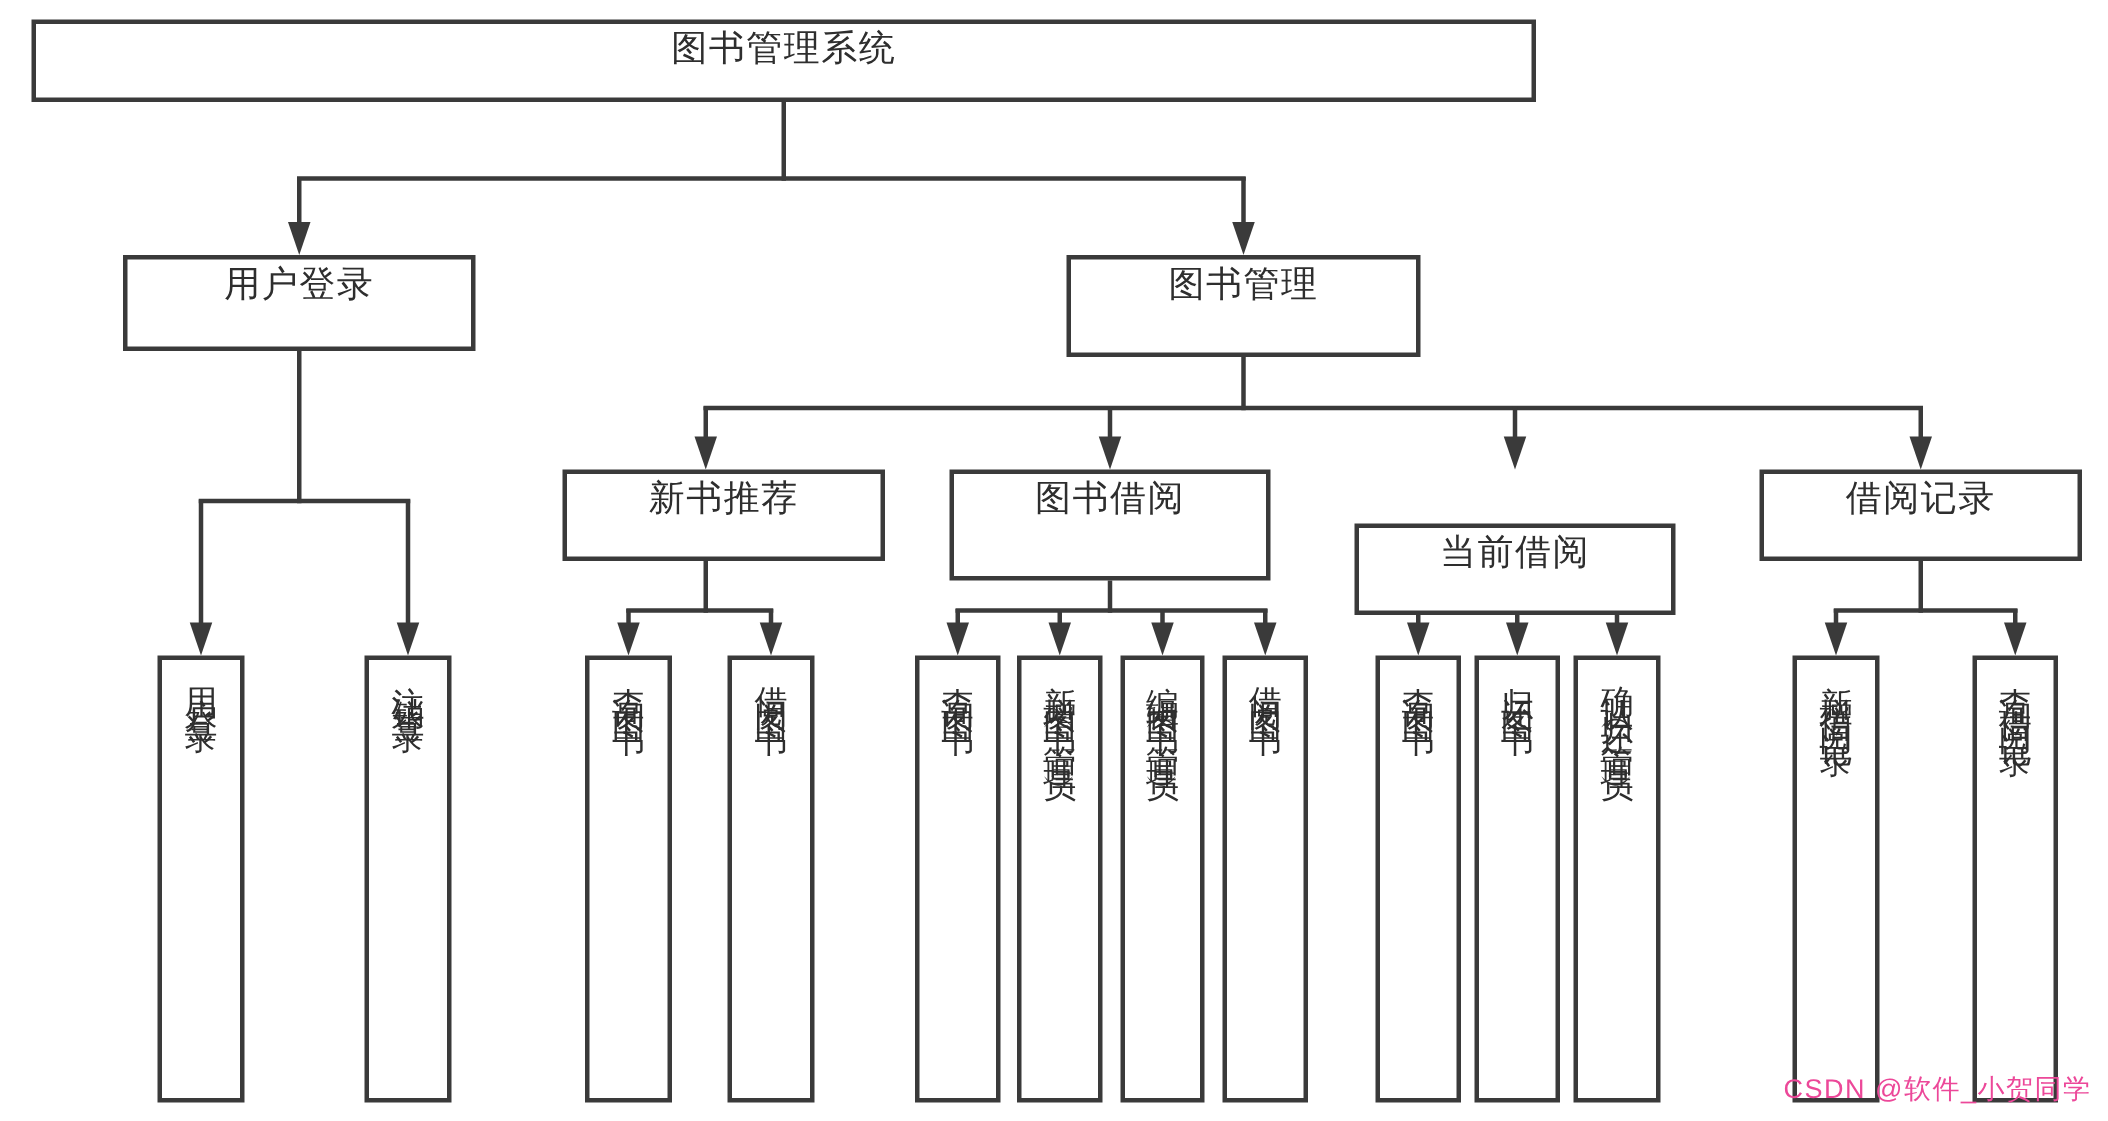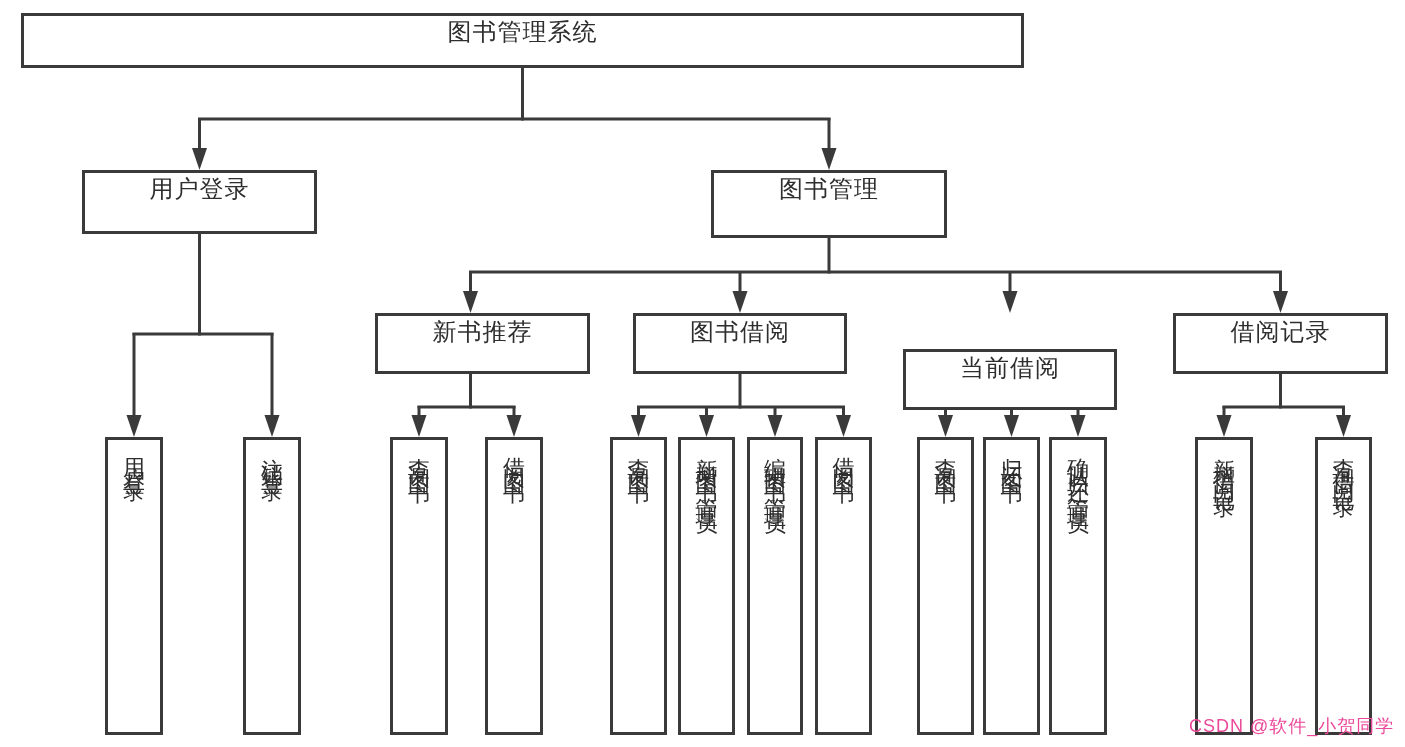--- a/index.html
+++ b/index.html
@@ -139,21 +139,21 @@
       </div>
       <div class="node h" style="left: 82px; top: 170px; width: 235px; height: 64px;">
         <span class="htext">用户登录</span>
       </div>
       <div class="node h" style="left: 711px; top: 170px; width: 236px; height: 68px;">
         <span class="htext">图书管理</span>
       </div>
       <div class="node h" style="left: 363px; top: 313px; width: 215px; height: 61px; margin-left: 12px;">
         <span class="htext">新书推荐</span>
       </div>
-      <div class="node h" style="left: 633px; top: 313px; width: 214px; height: 61px;">
+      <div class="node h" style="left: 633px; top: 313px; width: 214px; height: 74px;">
         <span class="htext">图书借阅</span>
       </div>
       <div class="node h" style="left: 903px; top: 313px; width: 214px; height: 61px; margin-top: 36px;">
         <span class="htext">当前借阅</span>
       </div>
       <div class="node h" style="left: 1173px; top: 313px; width: 215px; height: 61px;">
         <span class="htext">借阅记录</span>
       </div>
       <div class="node v" style="left: 105px; top: 437px; width: 58px; height: 298px;">
         <span class="vtext">用户登录</span>

